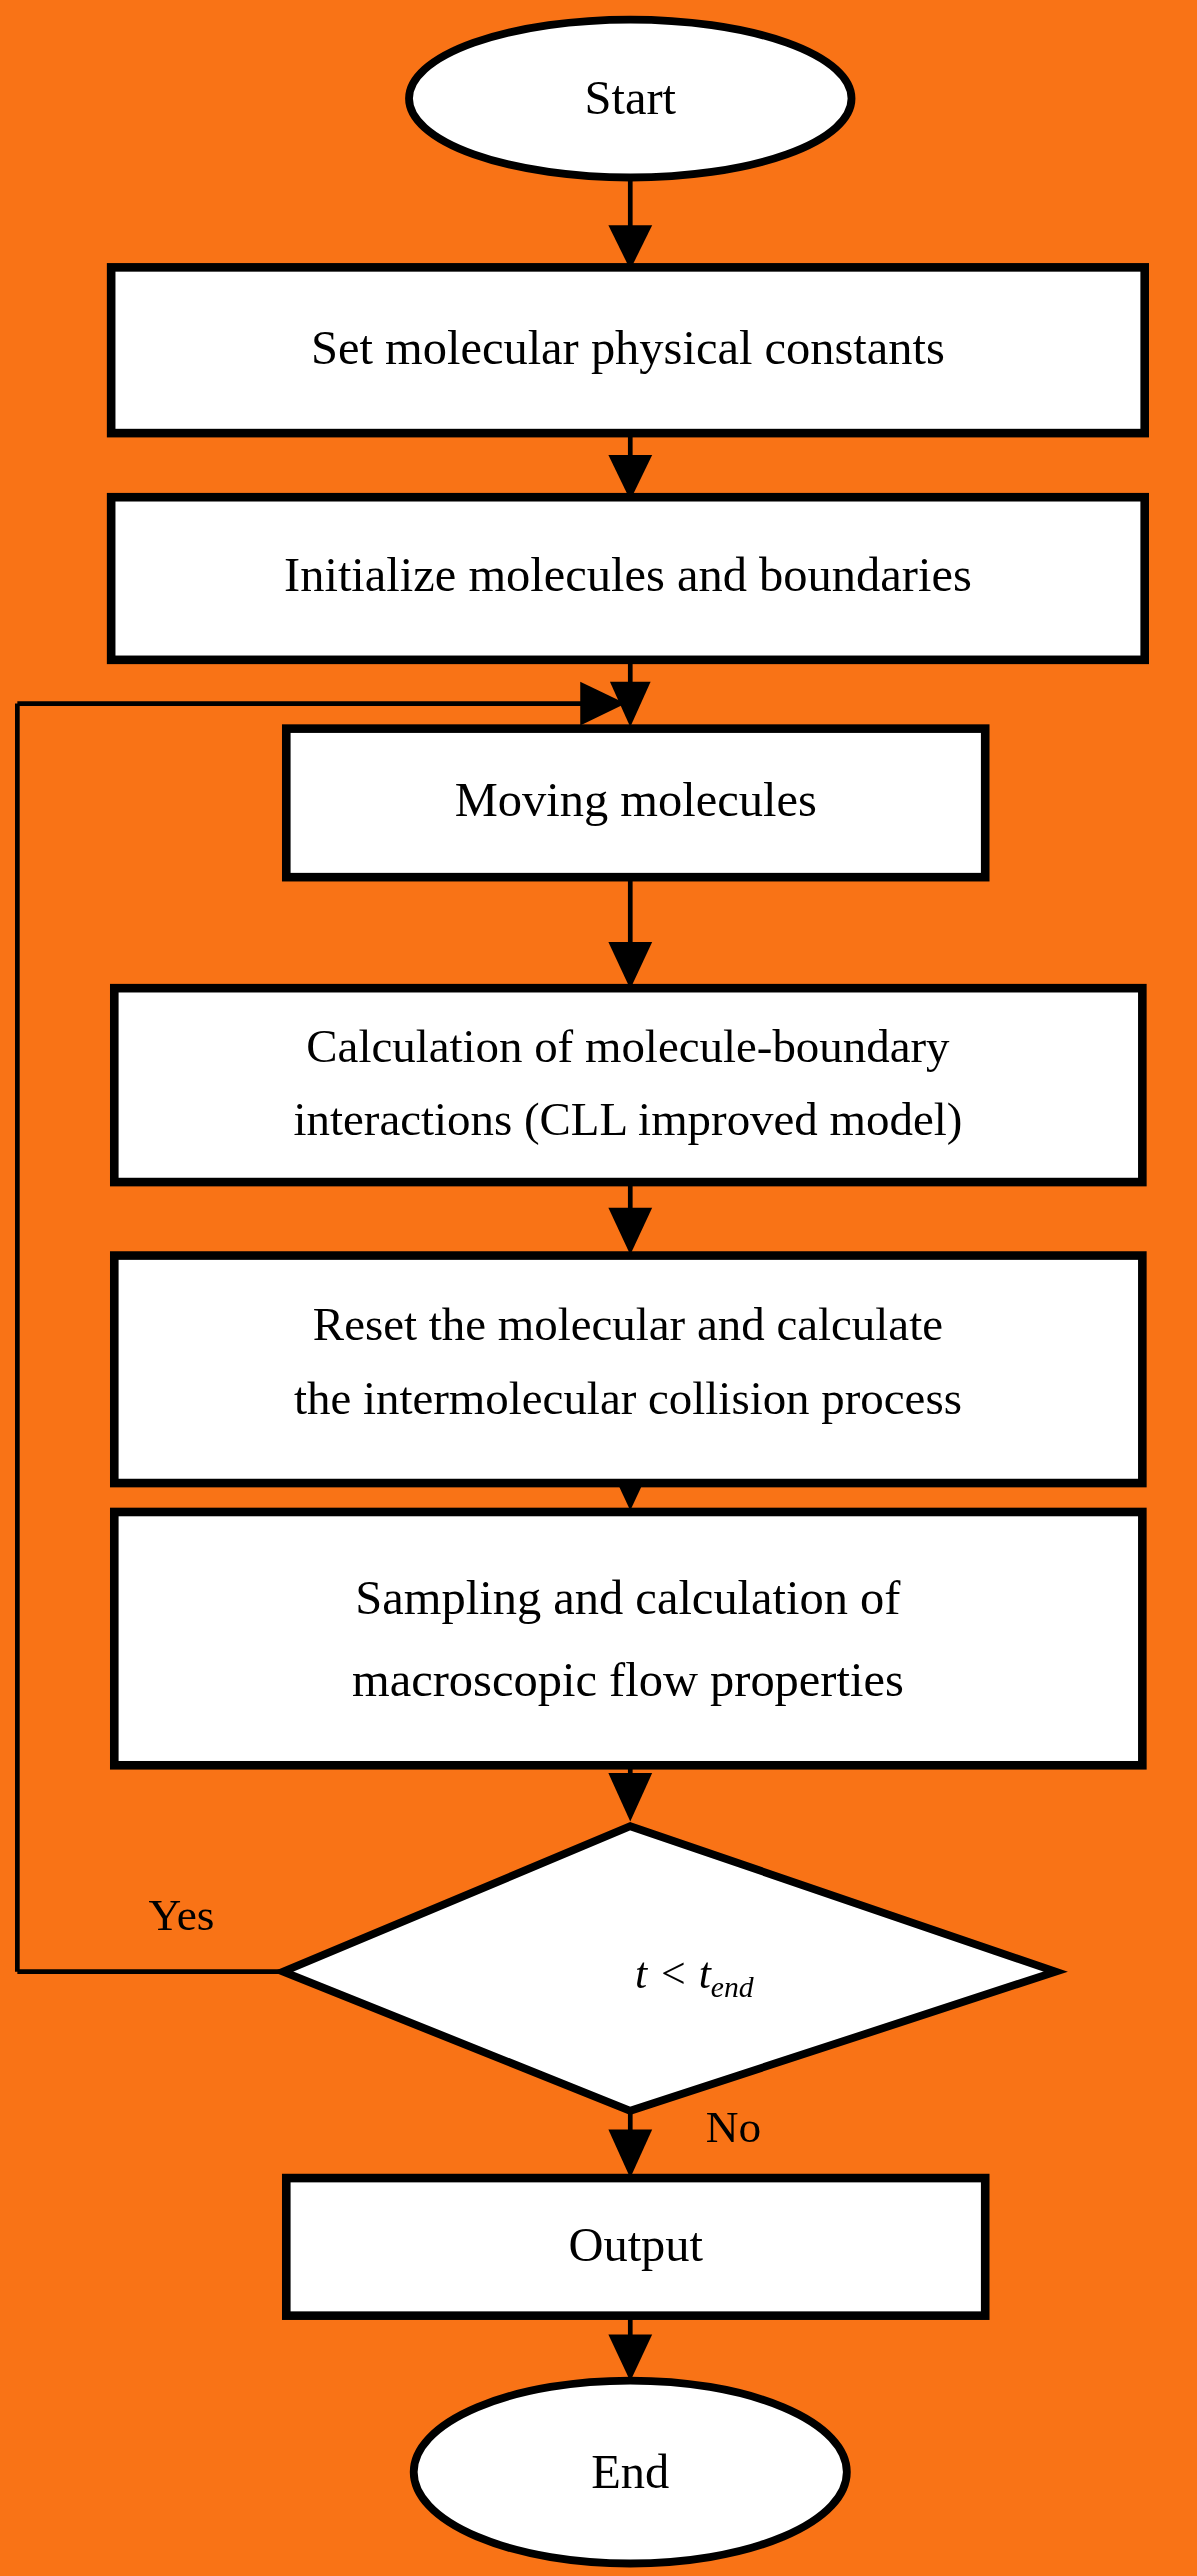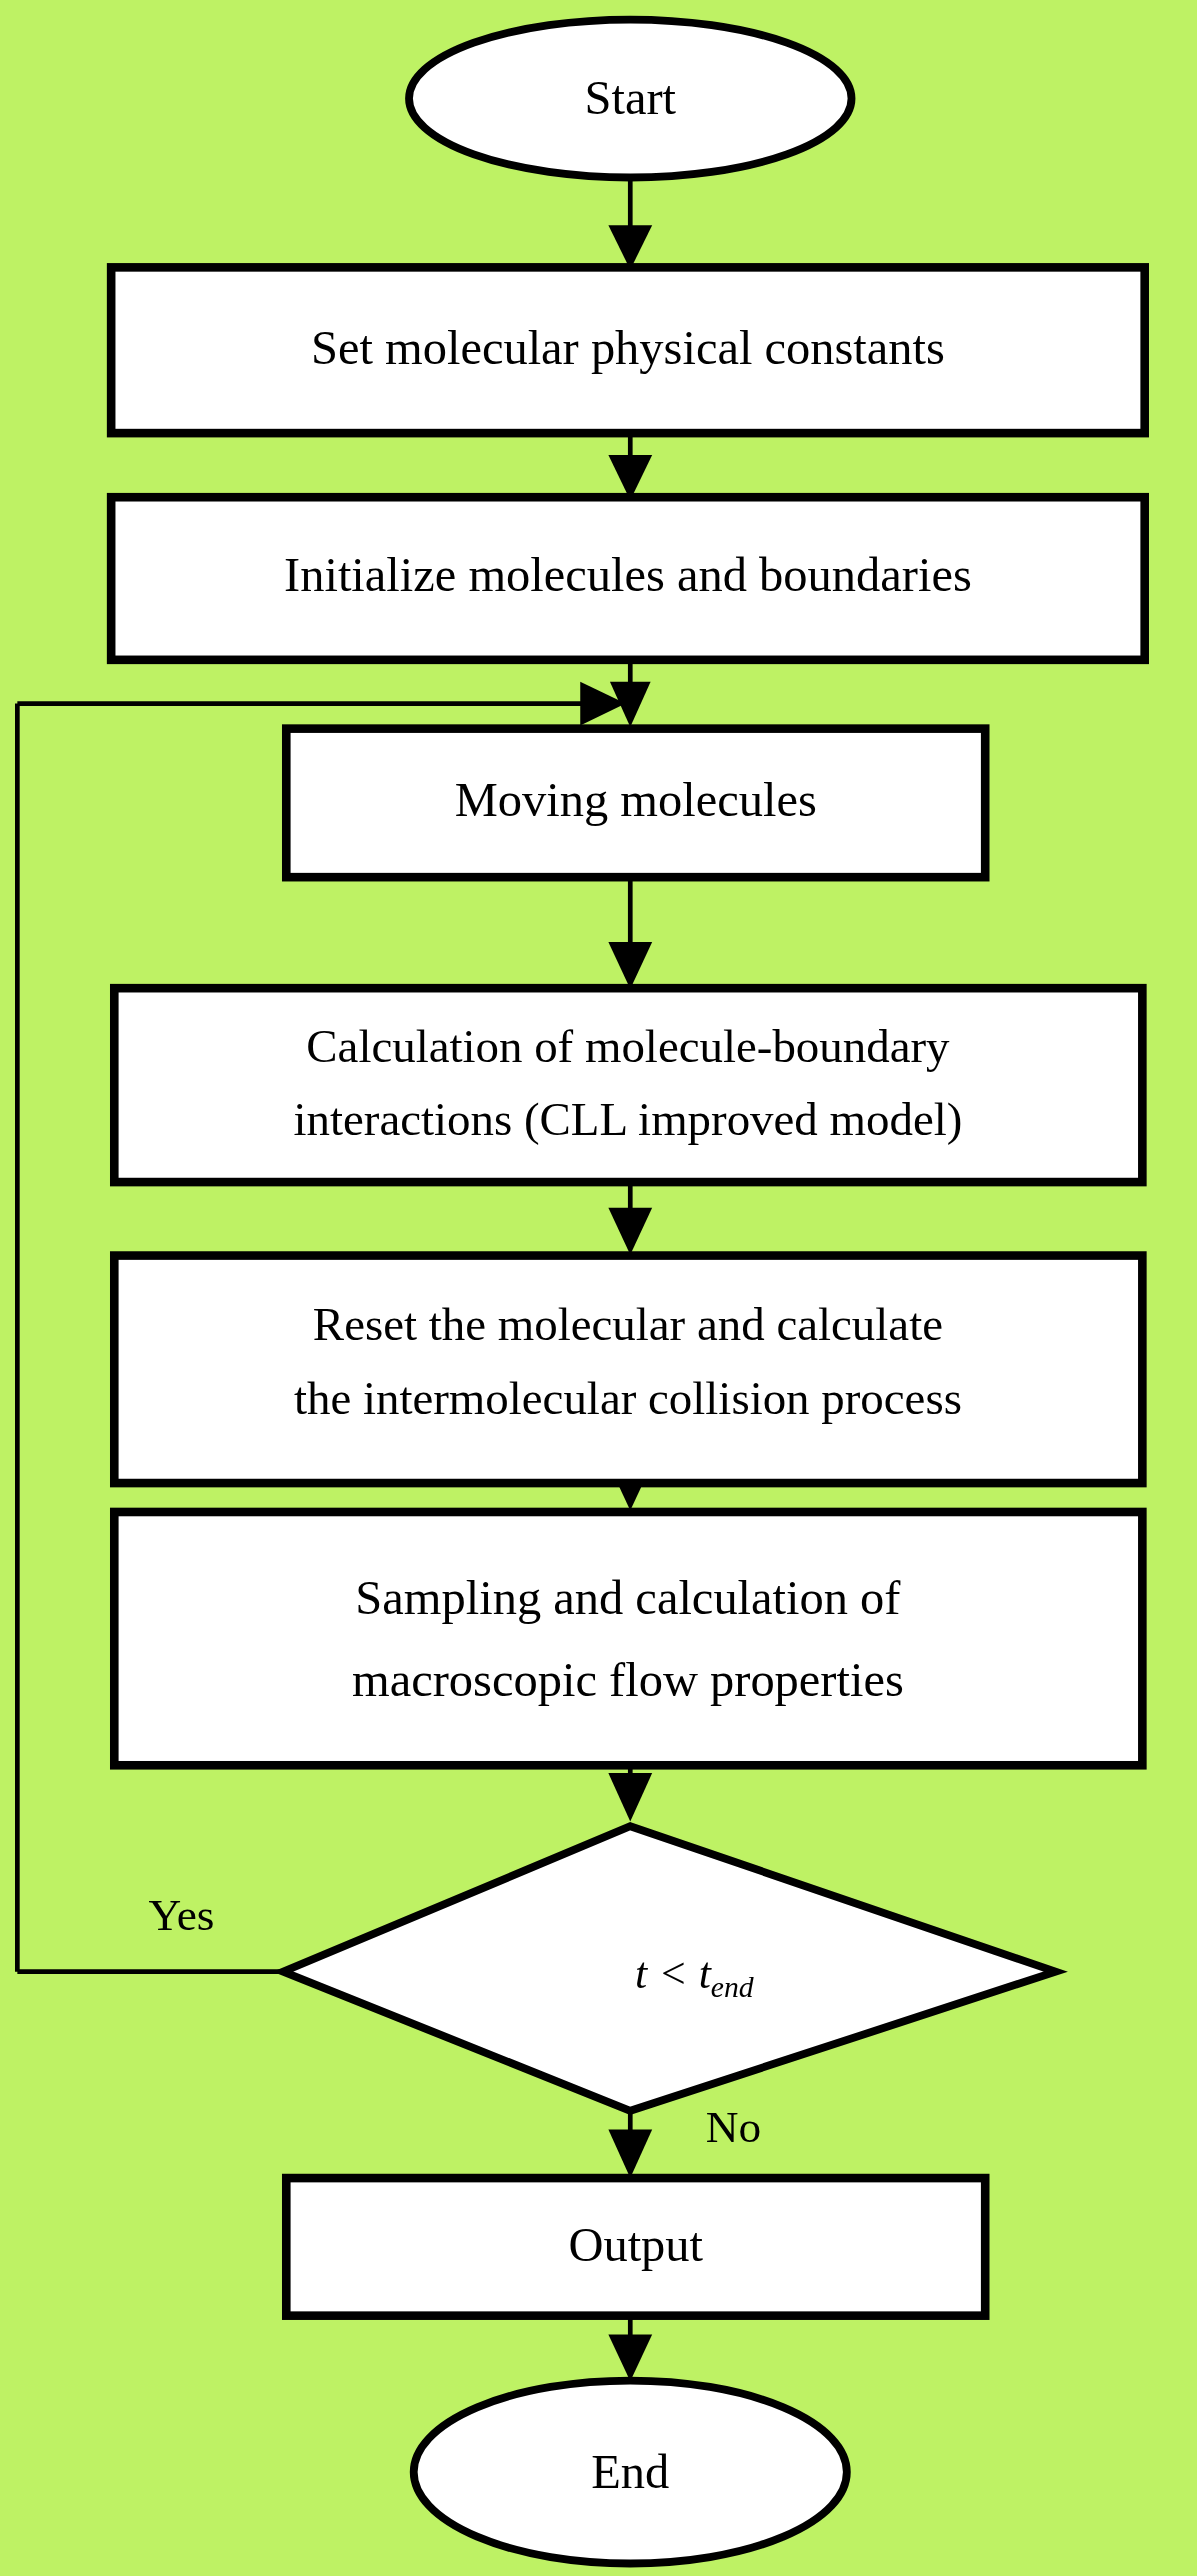--- a/index.html
+++ b/index.html
@@ -10,21 +10,21 @@
   body {
     width: 1198px;
     height: 2576px;
     font-family: "Liberation Serif", "DejaVu Serif", serif;
     overflow: hidden;
   }
   #flowchart-root {
     position: relative;
     width: 1198px;
     height: 2576px;
-    background: #bef264;
+    background: #f97316;
   }
   svg#flow-svg {
     display: block;
     width: 1198px;
     height: 2576px;
   }
   .node-shape {
     fill: #ffffff;
     stroke: #000000;
   }

